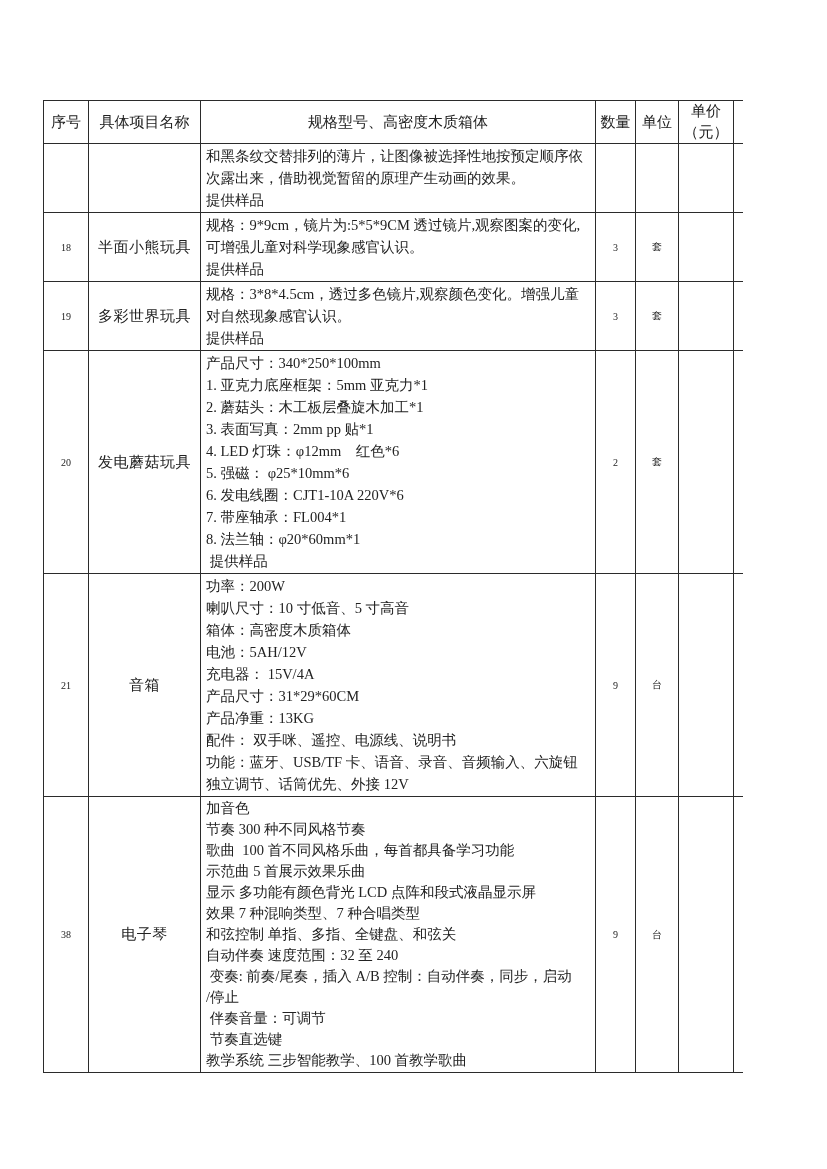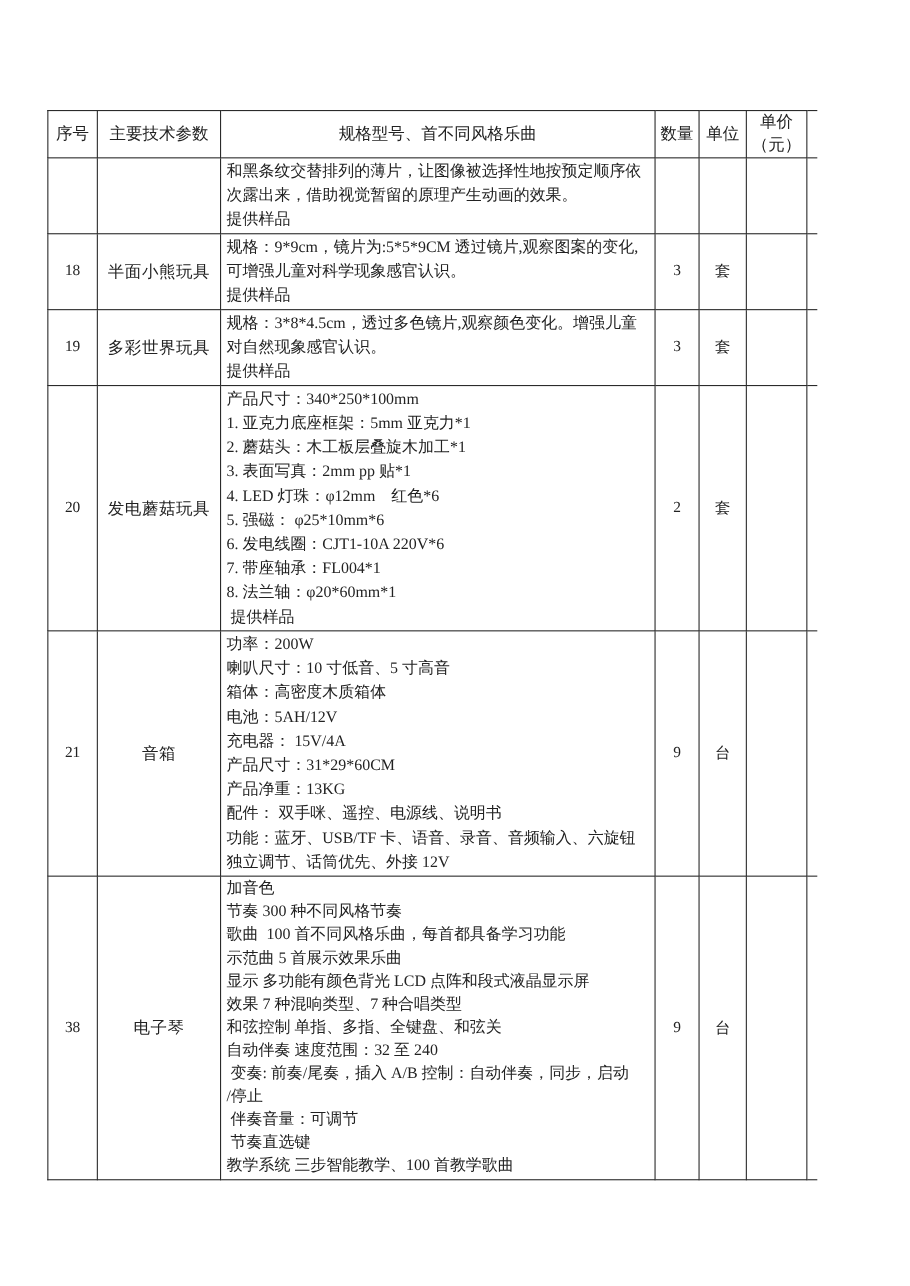--- a/index.html
+++ b/index.html
@@ -38,21 +38,21 @@
   .spec-table th {
     font-size: 15px;
     text-align: center;
     vertical-align: middle;
     white-space: pre-line;
     line-height: 21px;
   }
   td.cell-center {
     text-align: center;
     vertical-align: middle;
-    font-size: 14px;
+    font-size: 10px;
   }
   td.cell-name {
     text-align: center;
     vertical-align: middle;
     font-size: 15px;
     letter-spacing: 0.5px;
     margin-left: 7px;
   }
   td.cell-spec {
     text-align: left;
@@ -78,22 +78,22 @@
       <col style="width:112px">
       <col style="width:395px">
       <col style="width:40px">
       <col style="width:43px">
       <col style="width:55px">
       <col style="width:57px">
     </colgroup>
     <thead>
       <tr style="height:43px">
         <th>序号</th>
-        <th>主要技术参数</th>
-        <th>规格型号、首不同风格乐曲</th>
+        <th>具体项目名称</th>
+        <th>规格型号、高密度木质箱体</th>
         <th>数量</th>
         <th>单位</th>
         <th>单价
 （元）</th>
         <th>金额
 （元）</th>
       </tr>
     </thead>
     <tbody>
       <tr style="height:67px">

